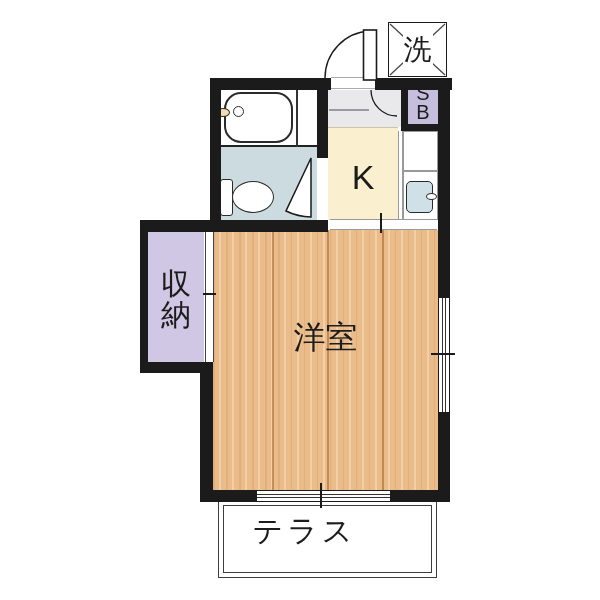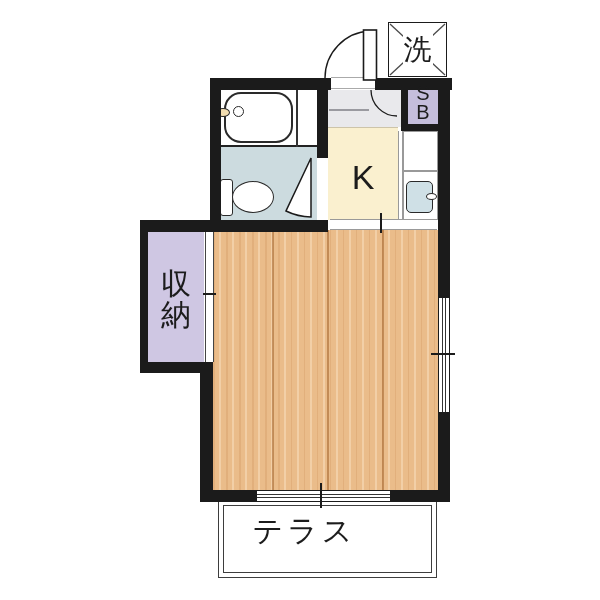--- a/index.html
+++ b/index.html
@@ -102,15 +102,16 @@
   </div>
   <div class="lbl" style="left:408px;top:84px;width:30px;font-size:20px;line-height:19px;">
     <div>S</div>
     <div>B</div>
   </div>
   <div class="lbl" style="left:328px;top:160px;width:70px;font-size:34px;">K</div>
   <div class="lbl" style="left:148px;top:268px;width:56px;font-size:30px;line-height:31px;">
     <div>収</div>
     <div>納</div>
   </div>
+  <div class="lbl" style="left:213px;top:321px;width:225px;font-size:32px;">洋室</div>
   <div class="lbl" style="left:218px;top:515px;width:173px;font-size:30px;letter-spacing:4px;">テラス</div>
 
 </div>
 
 </body></html>

